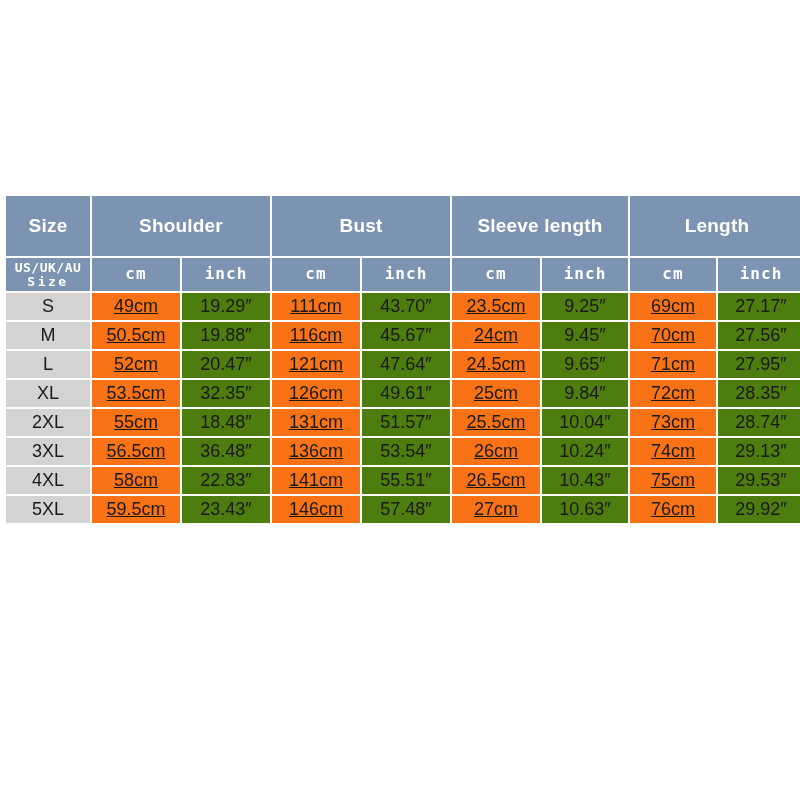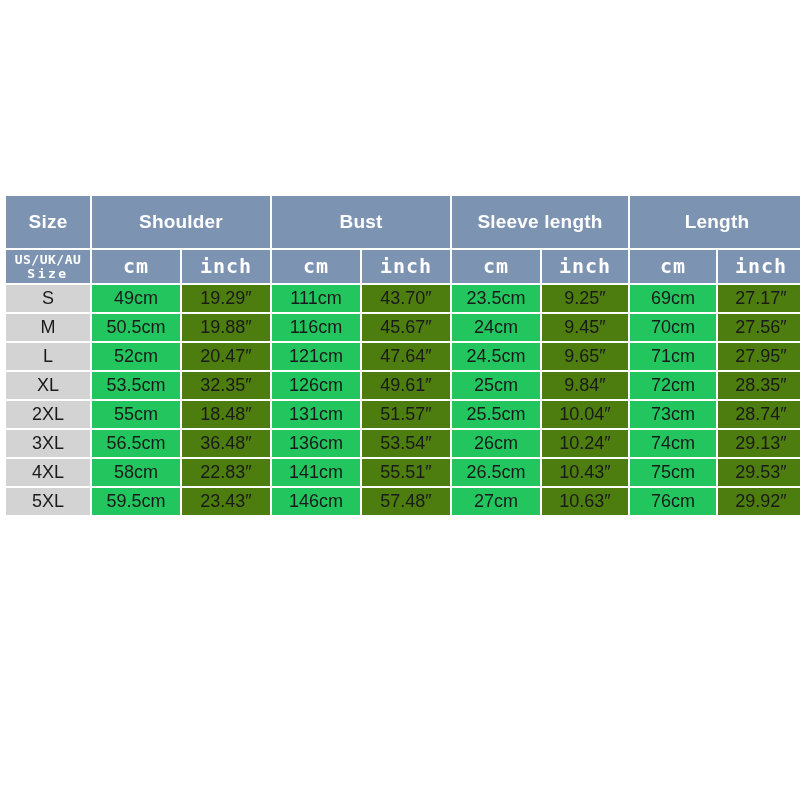--- a/index.html
+++ b/index.html
@@ -37,31 +37,31 @@
     vertical-align: middle;
     line-height: 1.05;
   }
 
   
   .hdr-group {
     background: #7d93b2;
     color: #ffffff;
     font-weight: bold;
     font-size: 19px;
-    height: 52px;
+    height: 60px;
     font-family: "Liberation Sans", sans-serif;
     letter-spacing: 0.2px;
   }
 
   
   .hdr-sub {
     background: #7d93b2;
     color: #ffffff;
     font-weight: bold;
-    font-size: 20px;
+    font-size: 16px;
     height: 33px;
     font-family: "DejaVu Sans Mono", "Liberation Mono", monospace;
     letter-spacing: 1px;
   }
 
   
   .hdr-stub {
     background: #7d93b2;
     color: #ffffff;
     font-weight: bold;
@@ -80,21 +80,22 @@
     height: 27px;
     font-size: 18px;
     color: #1a1a1a;
     font-weight: normal;
   }
 
   td.c-size {
     background: #d3d3d3;
   }
   td.c-cm {
-    background: #22c55e;
+    background: #f97316;
+    text-decoration: underline;
   }
   td.c-inch {
     background: #4d7c0f;
   }
 </style>
 </head>
 <body>
 
 <div id="size-chart-wrap">
   <table class="size-chart">

